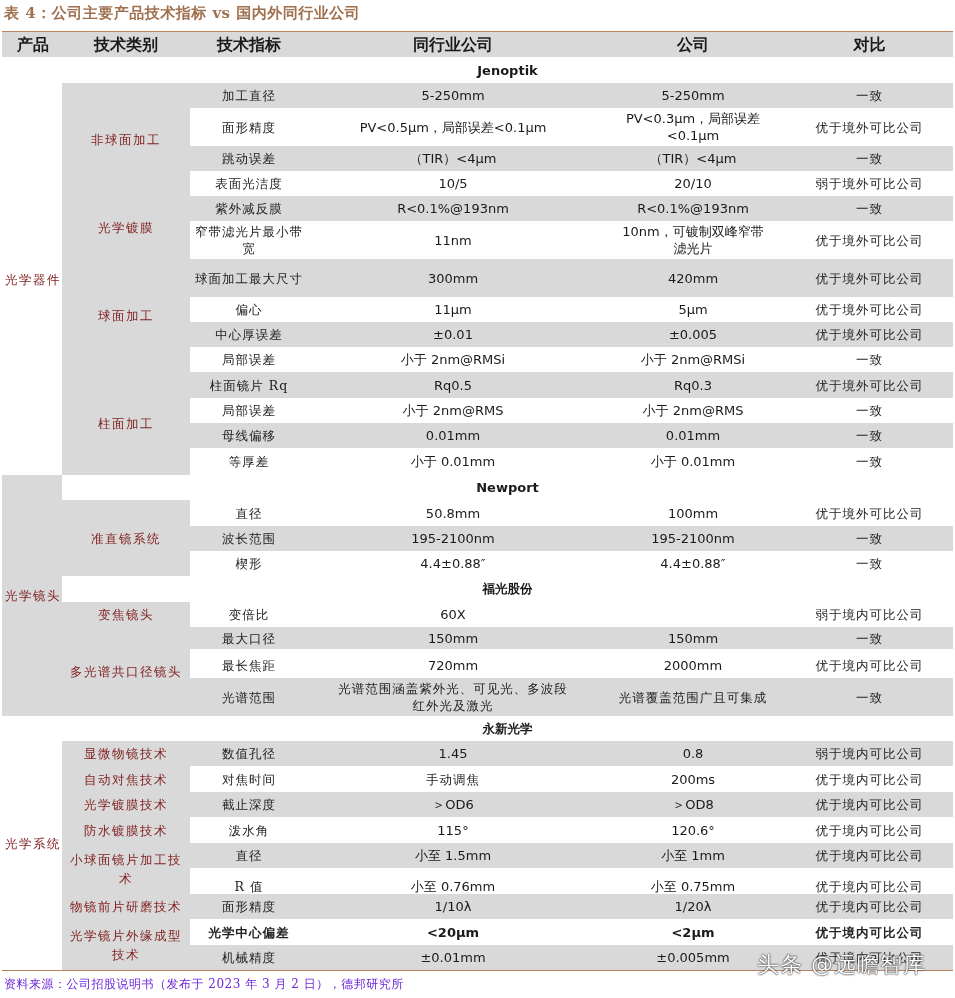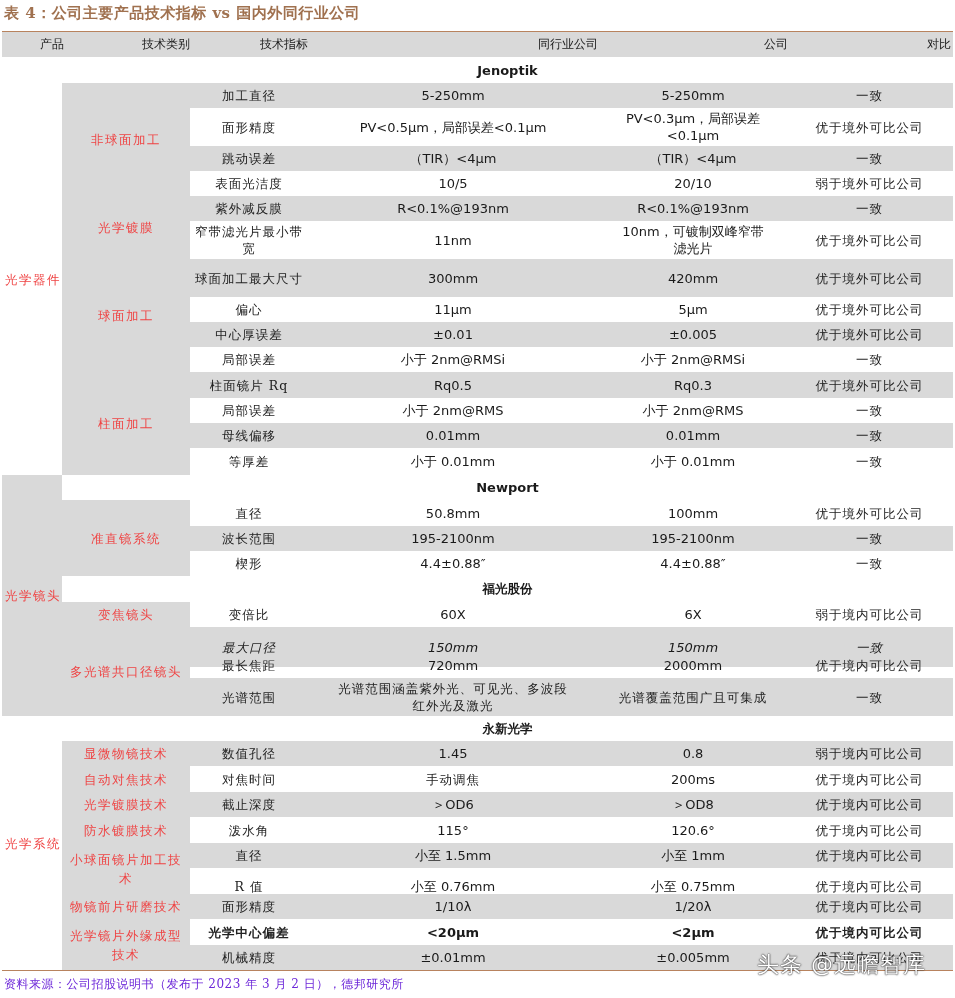--- a/index.html
+++ b/index.html
@@ -3,38 +3,38 @@
 <meta charset="utf-8">
 <style>
   html, body { margin: 0; padding: 0; background: #ffffff; }
   body { width: 955px; height: 998px; position: relative; overflow: hidden;
          font-family: "DejaVu Sans", "Liberation Sans", sans-serif; color: #1a1a1a; }
   .title { position: absolute; left: 4px; top: 4px; font-size: 15px; font-weight: bold;
            color: #a0714f; letter-spacing: 0.5px; font-family: "DejaVu Serif", serif; }
   .top-rule { position: absolute; left: 2px; right: 2px; top: 31px; height: 1px; background: #b8835e; }
   .bottom-rule { position: absolute; left: 2px; right: 2px; top: 970px; height: 1px; background: #b8835e; }
   .hdr { position: absolute; top: 32px; height: 25px; left: 2px; right: 2px; background: #d9d9d9; }
-  .hcell { position: absolute; top: 0; height: 25px; line-height: 25px; text-align: right;
-           font-size: 12px; font-weight: normal; font-family: "DejaVu Serif", serif; }
+  .hcell { position: absolute; top: 0; height: 25px; line-height: 25px; text-align: center;
+           font-size: 16px; font-weight: bold; font-family: "DejaVu Serif", serif; }
   .block { position: absolute; background: #d9d9d9; }
   .row { position: absolute; left: 190px; right: 2px; }
   .row.g { background: #d9d9d9; }
   .cell { position: absolute; top: 0; bottom: 0; display: flex; align-items: center;
           justify-content: center; text-align: center; font-size: 13px; line-height: 17px; }
   .zh { font-family: "DejaVu Serif", serif; font-size: 12.5px; letter-spacing: 1px; color: #222; }
   .c-metric { left: 0; width: 118px; }
   .c-peer { left: 118px; width: 290px; }
   .c-co { left: 408px; width: 190px; }
   .c-cmp { left: 598px; width: 163px; }
   .sec { position: absolute; left: 62px; right: 2px; height: 24px; line-height: 24px;
          text-align: center; font-weight: bold; font-size: 13px; }
   .sec.cn { font-family: "DejaVu Serif", serif; font-size: 12.5px; }
   .lbl { position: absolute; display: flex; align-items: center; justify-content: center;
          text-align: center; font-family: "DejaVu Serif", serif; font-size: 12.5px; letter-spacing: 1.5px;
-         line-height: 19px; color: #ef4444; }
+         line-height: 19px; color: #7f1d1d; }
   .source { position: absolute; left: 4px; top: 976px; font-size: 12px; color: #6d28d9;
             font-family: "DejaVu Serif", serif; letter-spacing: 0.5px; }
   .watermark { position: absolute; left: 757px; top: 950px; font-size: 22px; color: #ffffff;
                font-family: "DejaVu Sans", sans-serif; text-shadow: 0 0 2px #333, 0 0 1px #000; letter-spacing: 1px; }
 </style>
 </head>
 <body>
 
 <div class="title">表 4：公司主要产品技术指标 vs 国内外同行业公司</div>
 <div class="top-rule"></div>
@@ -179,24 +179,23 @@
 <div class="row" style="top:551px;height:25px;">
   <div class="cell c-metric zh">楔形</div>
   <div class="cell c-peer">4.4±0.88″</div>
   <div class="cell c-co">4.4±0.88″</div>
   <div class="cell c-cmp zh">一致</div>
 </div>
 
 <div class="row" style="top:602px;height:25px;">
   <div class="cell c-metric zh">变倍比</div>
   <div class="cell c-peer">60X</div>
-  <div class="cell c-co">6X</div>
   <div class="cell c-cmp zh">弱于境内可比公司</div>
 </div>
-<div class="row g" style="top:627px;height:40px;font-style:italic;">
+<div class="row g" style="top:627px;height:22px;">
   <div class="cell c-metric zh">最大口径</div>
   <div class="cell c-peer">150mm</div>
   <div class="cell c-co">150mm</div>
   <div class="cell c-cmp zh">一致</div>
 </div>
 <div class="row" style="top:653px;height:25px;">
   <div class="cell c-metric zh">最长焦距</div>
   <div class="cell c-peer">720mm</div>
   <div class="cell c-co">2000mm</div>
   <div class="cell c-cmp zh">优于境内可比公司</div>

